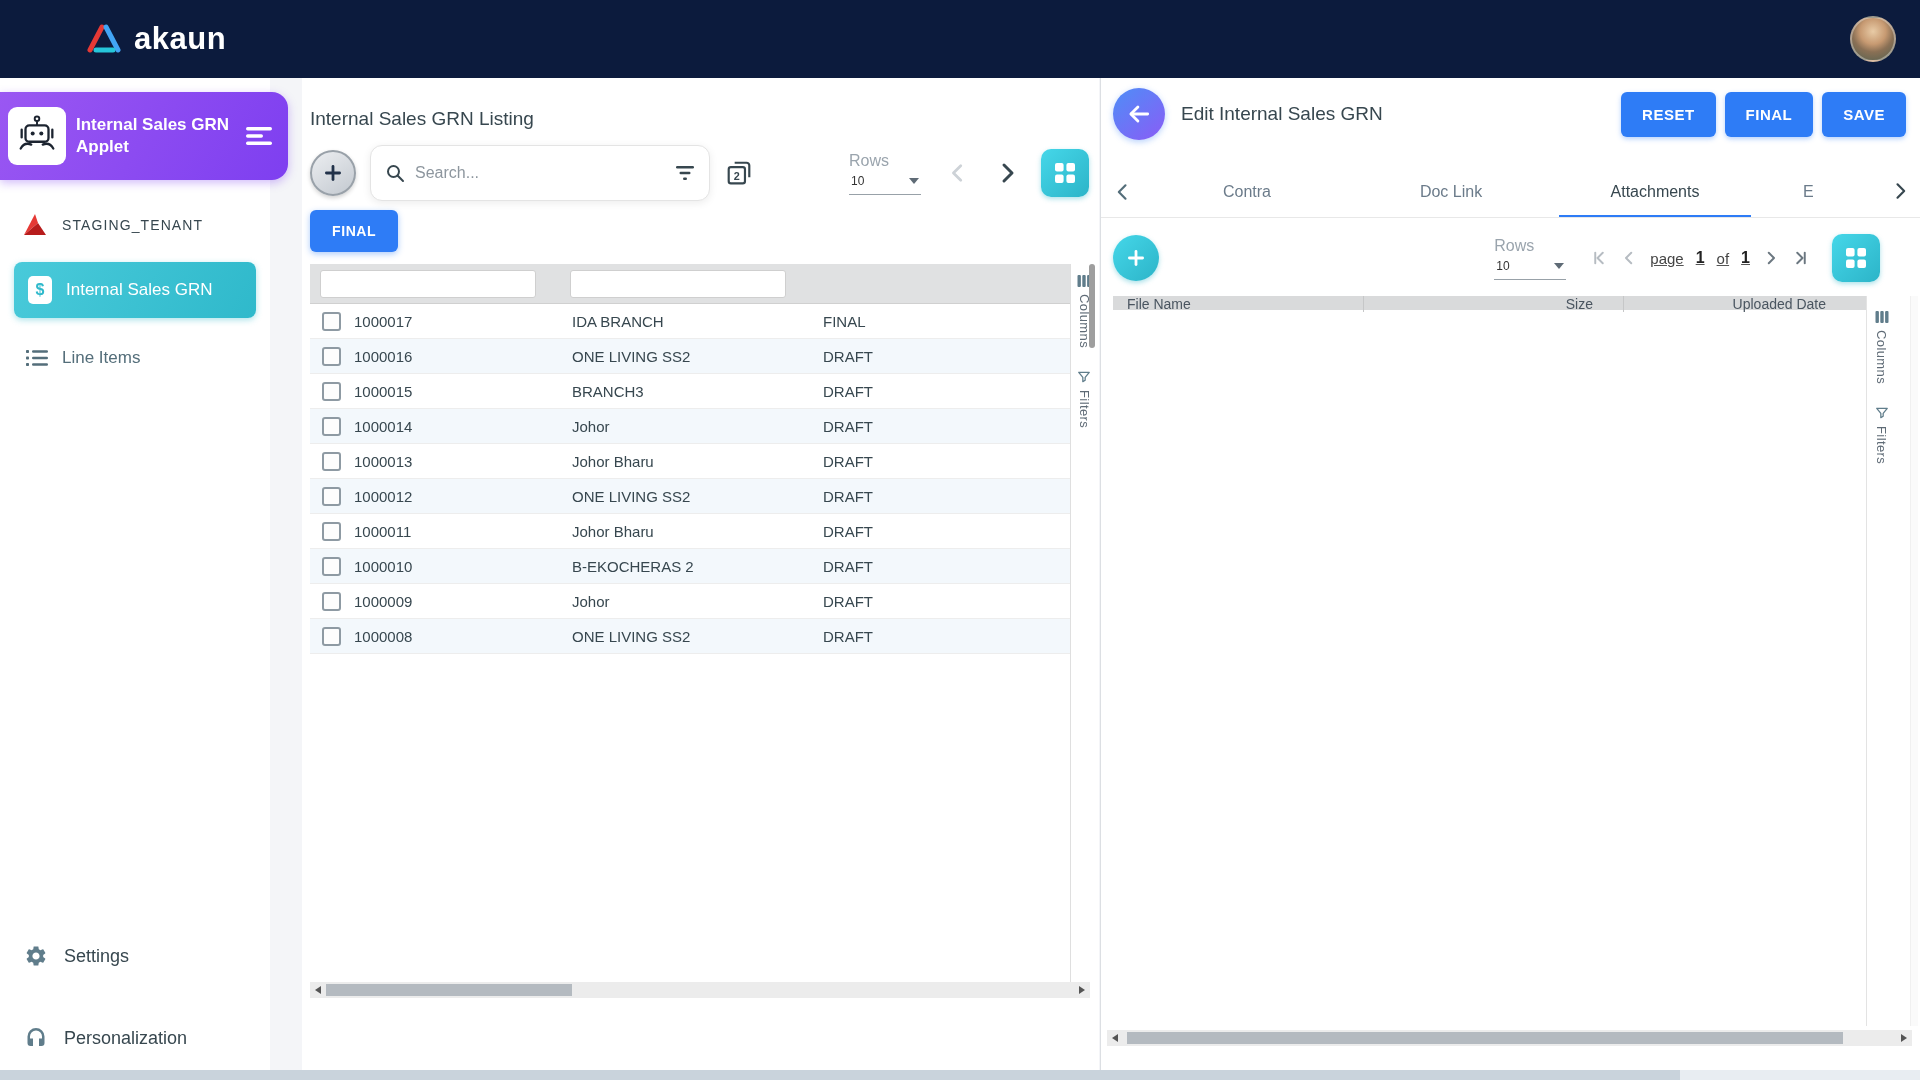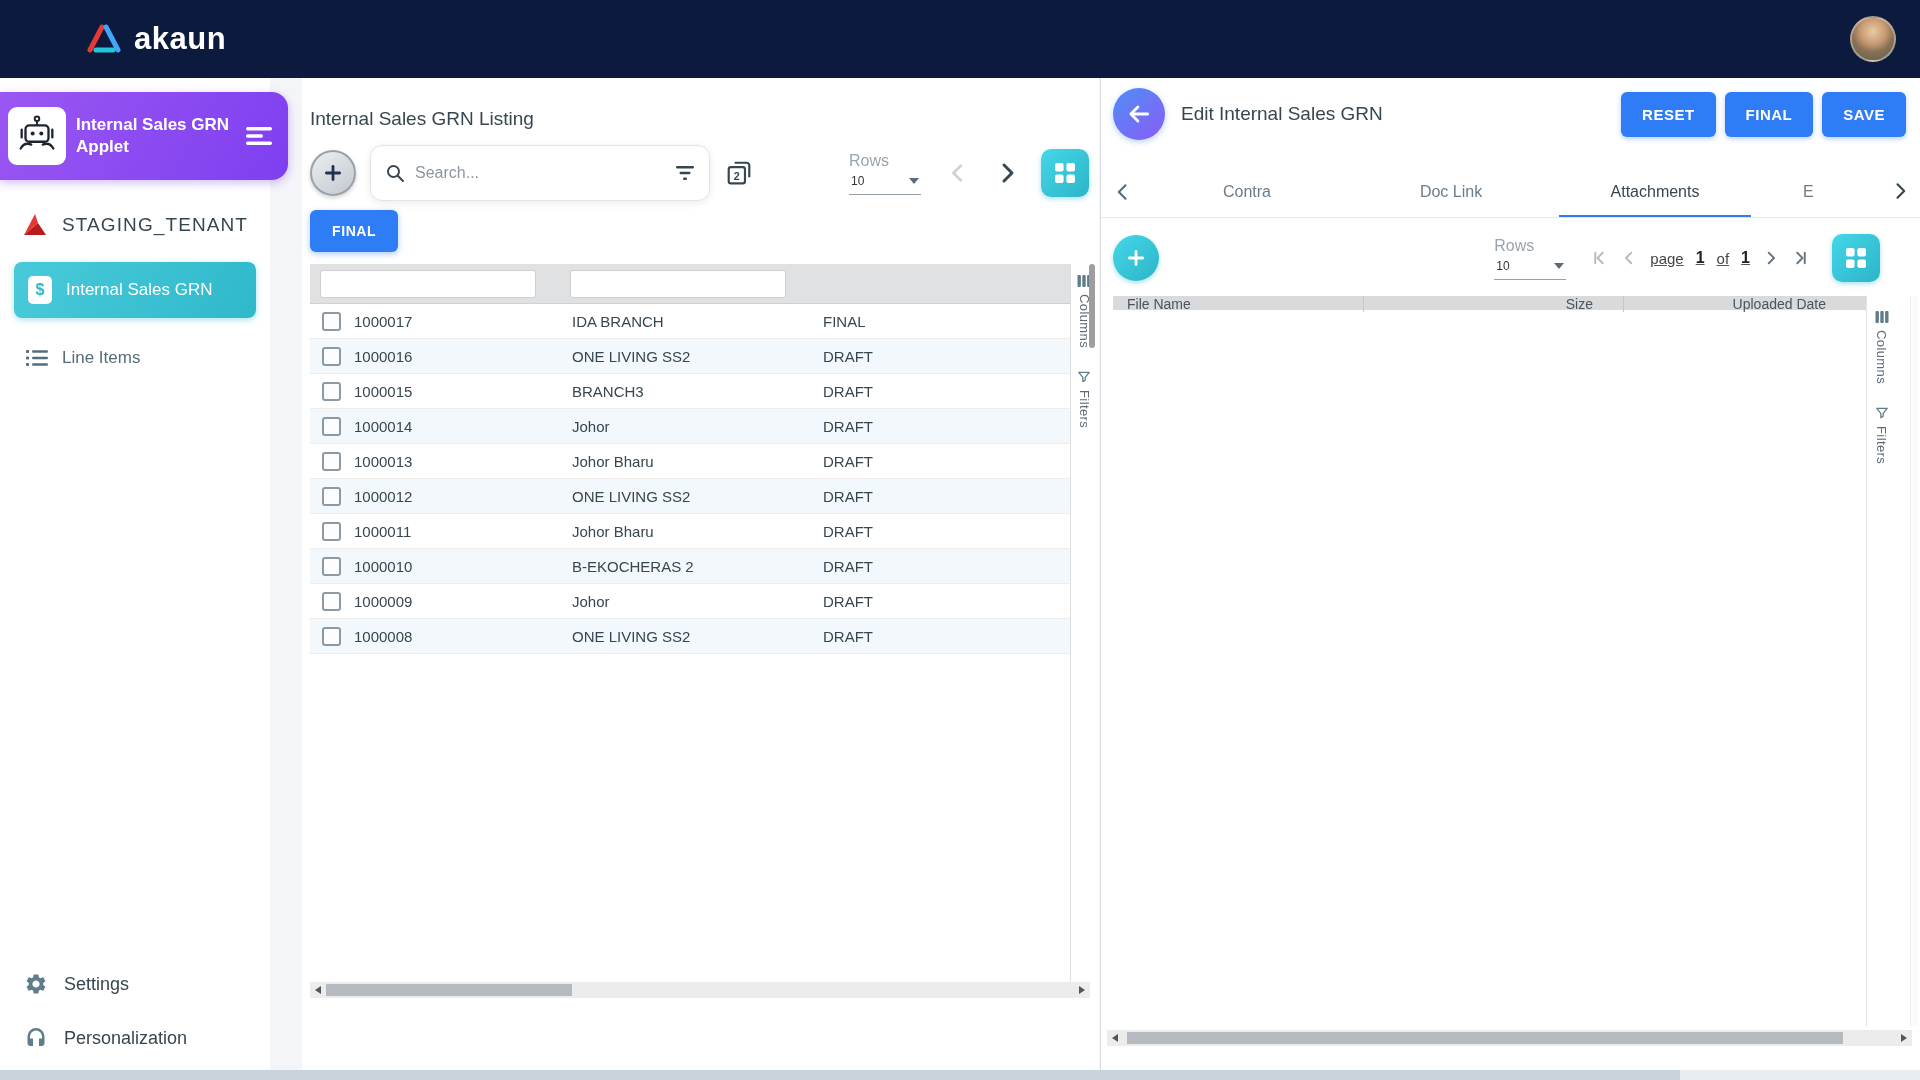--- a/index.html
+++ b/index.html
@@ -20,32 +20,32 @@
   .applet-header { position:absolute; top:14px; left:0; width:288px; height:88px;
     background:linear-gradient(120deg,#9a57f2,#7e3ff0); border-radius:0 16px 16px 0;
     display:flex; align-items:center; gap:10px; padding:0 16px 0 8px;
     box-shadow:0 3px 10px rgba(126,63,240,.35); }
   .robot-box { width:58px; height:58px; background:#fff; border-radius:9px; flex:0 0 auto;
     display:flex; align-items:center; justify-content:center; }
   .applet-title { color:#fff; font-size:17px; font-weight:bold; line-height:1.3; flex:1; }
   .menu-toggle { flex:0 0 auto; cursor:pointer; }
 
   .tenant-row { position:absolute; top:118px; left:0; right:0; height:58px; display:flex; align-items:center; gap:12px; padding:0 20px; cursor:pointer; }
-  .tenant-label { font-size:19px; letter-spacing:1.1px; color:#37474f; font-weight:500; }
+  .tenant-label { font-size:14px; letter-spacing:1.1px; color:#37474f; font-weight:500; }
 
   .nav-active { position:absolute; top:184px; left:14px; right:14px; height:56px; border-radius:8px;
     background:linear-gradient(120deg,#49cada,#2fb9cb); color:#fff; display:flex; align-items:center; gap:14px;
     padding:0 14px; font-size:17px; box-shadow:0 2px 6px rgba(47,185,203,.4); cursor:pointer; }
   .doc-icon { width:24px; height:28px; background:#fff; border-radius:5px; color:#2fb9cb; font-weight:bold;
     font-size:16px; display:flex; align-items:center; justify-content:center; }
 
   .nav-item { position:absolute; top:252px; left:0; right:0; height:56px; display:flex; align-items:center; gap:14px; padding:0 26px; font-size:17px; color:#546e7a; cursor:pointer; }
 
   .side-footer-item { position:absolute; left:0; right:0; height:52px; display:flex; align-items:center; gap:16px; padding:0 24px; font-size:18px; color:#37474f; cursor:pointer; }
-  .sf-settings { bottom:60px; }
+  .sf-settings { bottom:88px; }
   .sf-personalization { bottom:6px; }
 
   
   .listing { position:absolute; top:78px; left:302px; width:797px; bottom:10px; background:#fff; }
   .listing-title { position:absolute; top:30px; left:8px; font-size:19px; color:#37474f; font-weight:500; }
 
   .toolbar { position:absolute; top:62px; left:8px; right:10px; height:66px; display:flex; align-items:center; }
   .add-btn { width:46px; height:46px; border-radius:50%; flex:0 0 auto; cursor:pointer;
     background:linear-gradient(145deg,#eceef1,#c3c9d0); border:2px solid #99a1a9;
     display:flex; align-items:center; justify-content:center; box-shadow:0 2px 4px rgba(0,0,0,.18); }

